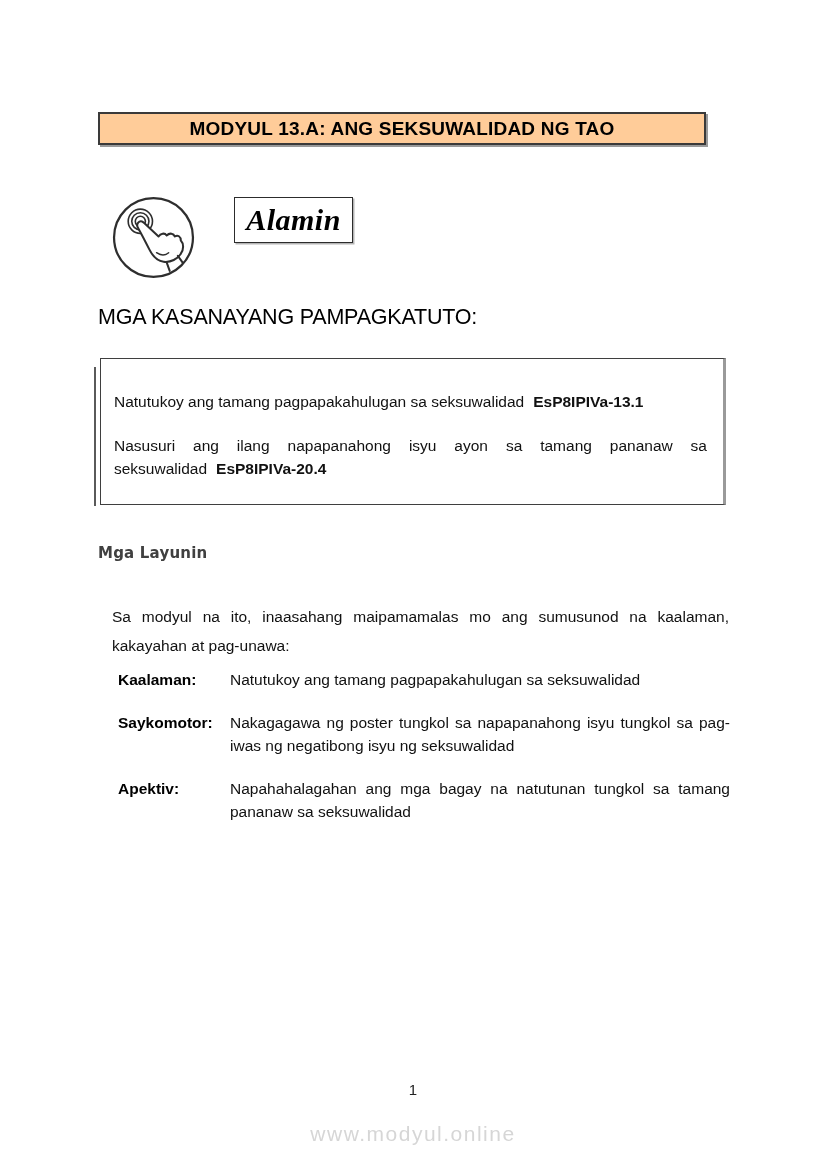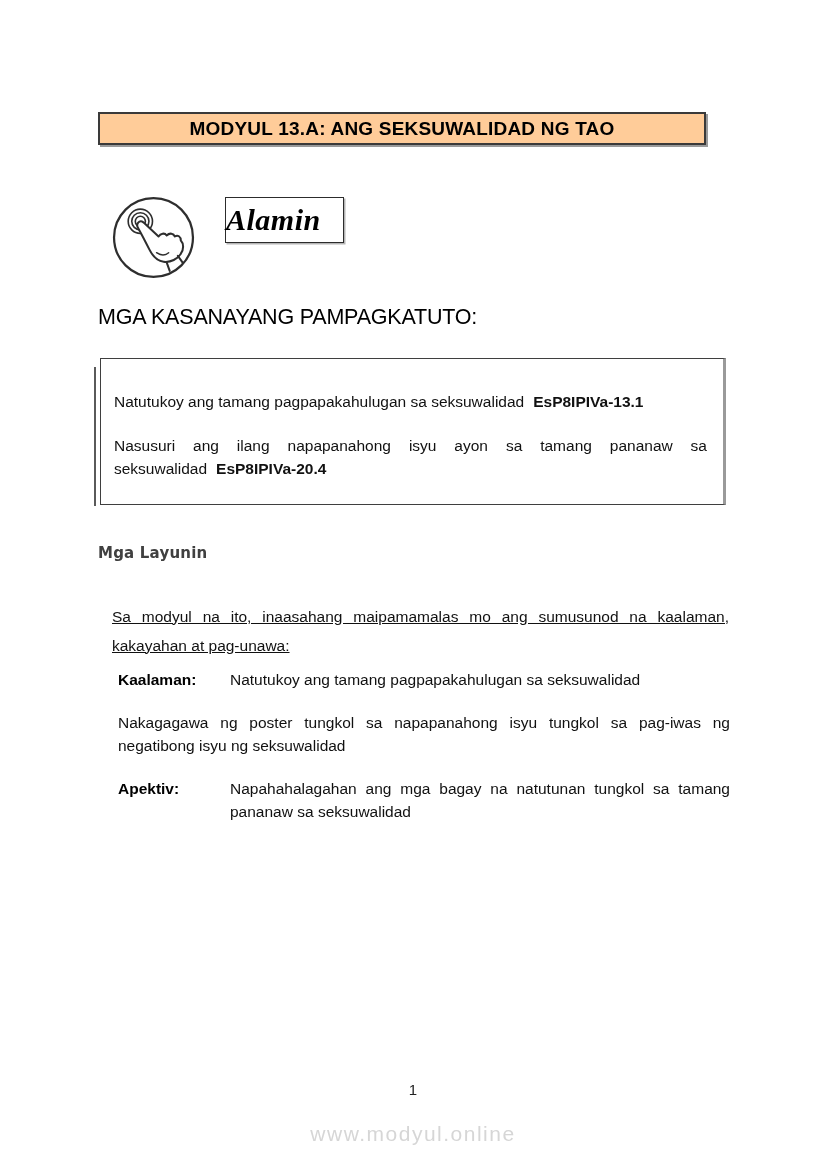--- a/index.html
+++ b/index.html
@@ -9,44 +9,44 @@
   }
   .banner{
     position:absolute;left:98px;top:112px;width:608px;height:33px;box-sizing:border-box;
     background:var(--banner-bg,#FFCC99);border:2px solid var(--banner-border,#3a3a3a);
     box-shadow:2px 2px 0 #9a9a9a;
     display:flex;align-items:center;justify-content:center;
   }
   .banner-title{font-weight:bold;font-size:19px;letter-spacing:0.2px;color:#000;}
   .intro-icon{position:absolute;left:111px;top:195px;width:85px;height:85px;}
   .alamin-box{
-    position:absolute;left:225px;top:197px;width:119px;height:46px;box-sizing:border-box;
+    position:absolute;left:234px;top:197px;width:119px;height:46px;box-sizing:border-box;
     border:1.5px solid #2c2c2c;box-shadow:1.5px 1.5px 0 #b5b5b5;
-    display:flex;align-items:center;background:#fff;
+    display:flex;align-items:center;justify-content:center;background:#fff;
   }
   .alamin-label{
     font-family:"Liberation Serif",serif;font-style:italic;font-weight:bold;
     font-size:30px;color:#000;letter-spacing:0.5px;
   }
   .main-heading{position:absolute;left:98px;top:305px;font-size:21.5px;font-weight:normal;color:#000;letter-spacing:-0.2px;}
   .comp-box{
     position:absolute;left:100px;top:358px;width:626px;height:147px;box-sizing:border-box;
     border:1.5px solid var(--box-border,#3f3f3f);border-right:3px solid #9a9a9a;
     padding:31px 16px 0 13px;font-size:15.5px;line-height:23px;background:#fff;
   }
   .comp-box::before{
     content:"";position:absolute;left:-7px;top:8px;bottom:-2px;width:1.5px;background:#5a5a5a;
   }
   .comp-p{margin:0 0 21px 0;text-align:justify;}
   .comp-code{font-weight:bold;margin-left:9px;white-space:nowrap;}
   .layunin-heading{
     position:absolute;left:98px;top:544px;
     font-family:"DejaVu Sans",sans-serif;font-weight:bold;font-size:15px;letter-spacing:0.2px;color:#404040;
   }
-  .intro-par{position:absolute;left:112px;top:586px;width:617px;font-size:15.5px;line-height:29px;text-align:justify;text-decoration:underline;}
+  .intro-par{position:absolute;left:112px;top:586px;width:617px;font-size:15.5px;line-height:29px;text-align:justify;}
   .objectives{position:absolute;left:98px;top:668px;width:632px;font-size:15.5px;line-height:23.5px;}
   .obj-item{display:flex;margin-bottom:19px;margin-left:20px;}
   .obj-label{flex:0 0 112px;width:112px;font-weight:bold;color:#000;}
   .obj-text{flex:1;text-align:justify;}
   .page-number{position:absolute;left:0;right:0;top:1081px;text-align:center;font-size:15px;color:#222;}
   .watermark{
     position:absolute;left:0;right:0;top:1122px;text-align:center;
     font-size:21px;letter-spacing:1.5px;color:var(--watermark,#d6d6d6);
   }
 </style>
@@ -90,20 +90,21 @@
   <div class="layunin-heading">Mga Layunin</div>
 
   <p class="intro-par">Sa modyul na ito, inaasahang maipamamalas mo ang sumusunod na kaalaman, kakayahan at pag-unawa:</p>
 
   <div class="objectives">
     <div class="obj-item">
       <span class="obj-label">Kaalaman:</span>
       <span class="obj-text">Natutukoy ang tamang pagpapakahulugan sa seksuwalidad</span>
     </div>
     <div class="obj-item">
+      <span class="obj-label">Saykomotor:</span>
       <span class="obj-text">Nakagagawa ng poster tungkol sa napapanahong isyu tungkol sa pag-iwas ng negatibong isyu ng seksuwalidad</span>
     </div>
     <div class="obj-item">
       <span class="obj-label">Apektiv:</span>
       <span class="obj-text">Napahahalagahan ang mga bagay na natutunan tungkol sa tamang pananaw sa seksuwalidad</span>
     </div>
   </div>
 
   <div class="page-number">1</div>
   <div class="watermark">www.modyul.online</div>

